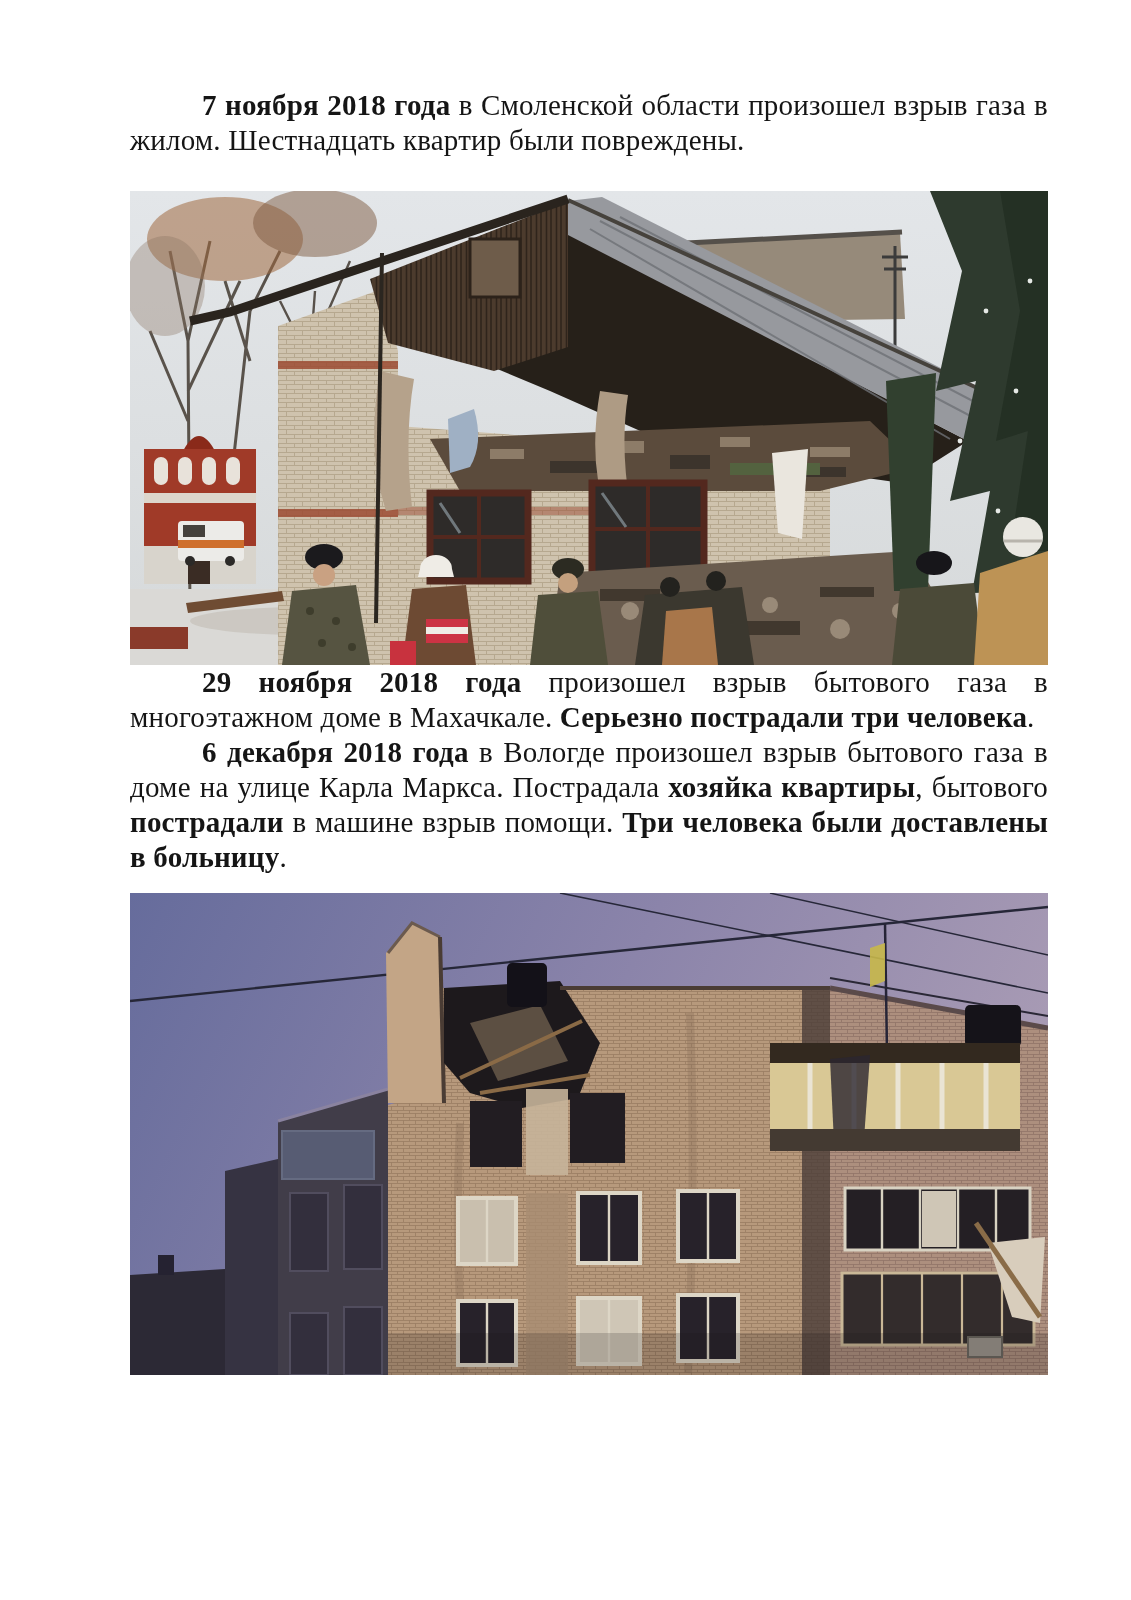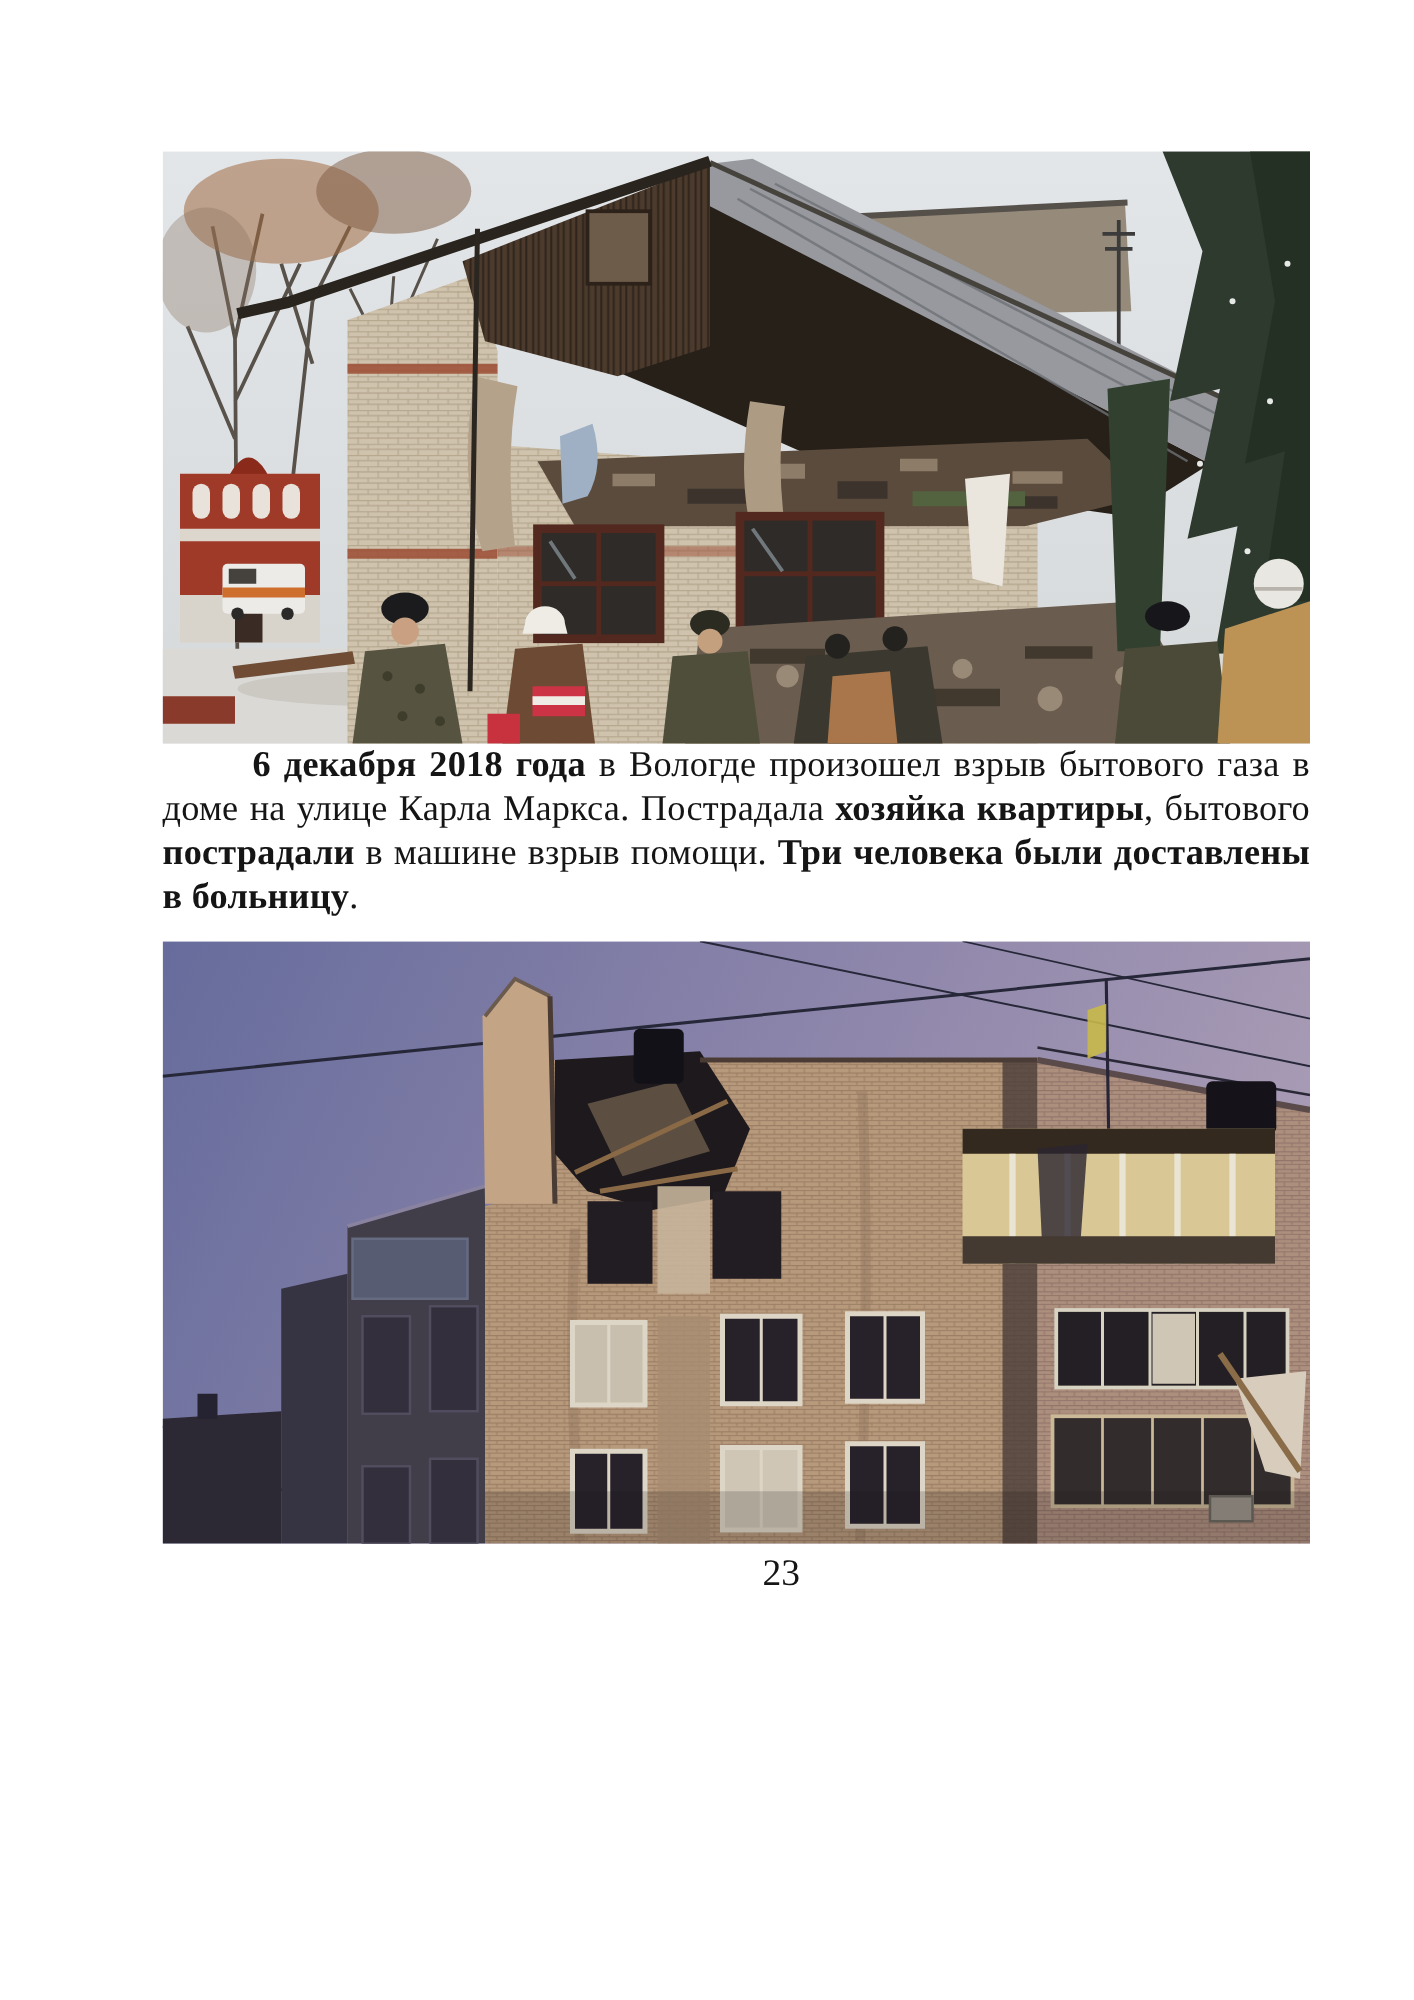--- a/index.html
+++ b/index.html
@@ -25,20 +25,21 @@
     margin-top:7px;width:918px;text-align:center;
     font-size:30px;line-height:34px;padding-left:72px;box-sizing:border-box;
   }
   svg{display:block;}
 </style>
 </head>
 <body>
 
 <div class="page">
 
+  <p class="para para-1"><span class="b">7 ноября 2018 года</span><span> в Смоленской области произошел взрыв газа в жилом. Шестнадцать квартир были повреждены.</span></p>
 
 
   <figure class="photo" id="photo1">
     <svg width="918" height="474" viewBox="0 0 918 474" role="img" aria-label="Разрушенный взрывом газа двухэтажный кирпичный дом с обрушившейся крышей, зимой; на переднем плане военные и спасатели">
       <defs>
         <linearGradient id="sky1" x1="0" y1="0" x2="0" y2="1">
           <stop offset="0" stop-color="#e3e6e9"></stop>
             <stop offset="1" stop-color="#d6d9da"></stop>
         </linearGradient>
         <pattern id="bk1" width="16" height="9" patternUnits="userSpaceOnUse">
@@ -203,20 +204,21 @@
           <polygon points="770,398 844,392 854,474 762,474" fill="#4b4a38"></polygon>
 
           <circle cx="893" cy="346" r="20" fill="#e9e7e1"></circle>
           <path d="M874 350 h38" stroke="#b8b4ac" stroke-width="3"></path>
           <polygon points="850,382 918,360 918,474 844,474" fill="#bd9355"></polygon>
         </g>
       </g>
     </svg>
   </figure>
 
+  <p class="para para-3"><span class="b">29 ноября 2018 года</span><span> произошел взрыв бытового газа в многоэтажном доме в Махачкале. </span><span class="b">Серьезно пострадали три человека</span><span>.</span></p>
 
   <p class="para para-4"><span class="b">6 декабря 2018 года</span><span> в Вологде произошел взрыв бытового газа в доме на улице Карла Маркса. Пострадала </span><span class="b">хозяйка квартиры</span><span>, бытового </span><span class="b">пострадали</span><span> в машине взрыв помощи. </span><span class="b">Три человека были доставлены в больницу</span><span>.</span></p>
 
   <figure class="photo" id="photo2">
     <svg width="918" height="482" viewBox="0 0 918 482" role="img" aria-label="Многоэтажный кирпичный жилой дом в сумерках с разрушенным взрывом верхним этажом">
       <defs>
         <linearGradient id="sky2" x1="0" y1="0" x2="1" y2="0.25">
           <stop offset="0" stop-color="#666c9c"></stop>
           <stop offset="0.55" stop-color="#8b84aa"></stop>
           <stop offset="1" stop-color="#a79ab4"></stop>
@@ -326,14 +328,13 @@
           <path d="M846 330 L910 424" stroke="#8a6c48" stroke-width="5"></path>
 
           <rect x="838" y="444" width="34" height="20" fill="#9a948c" stroke="#6a665e" stroke-width="2"></rect>
         </g>
 
         <rect x="258" y="440" width="660" height="42" fill="#1a1418" opacity="0.18"></rect>
       </g>
     </svg>
   </figure>
 
-  <div class="page-number">23</div>
 </div>
 
 </body></html>

